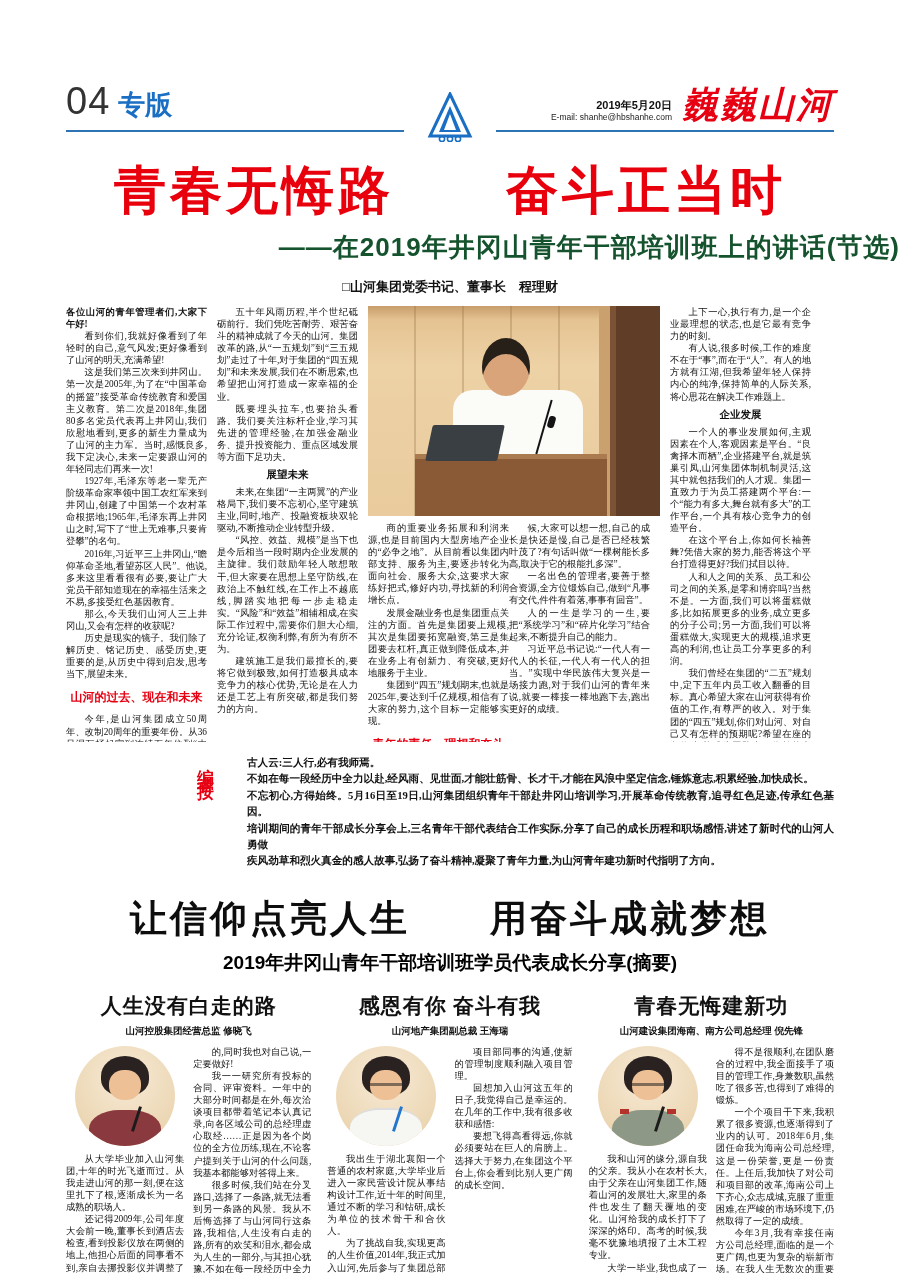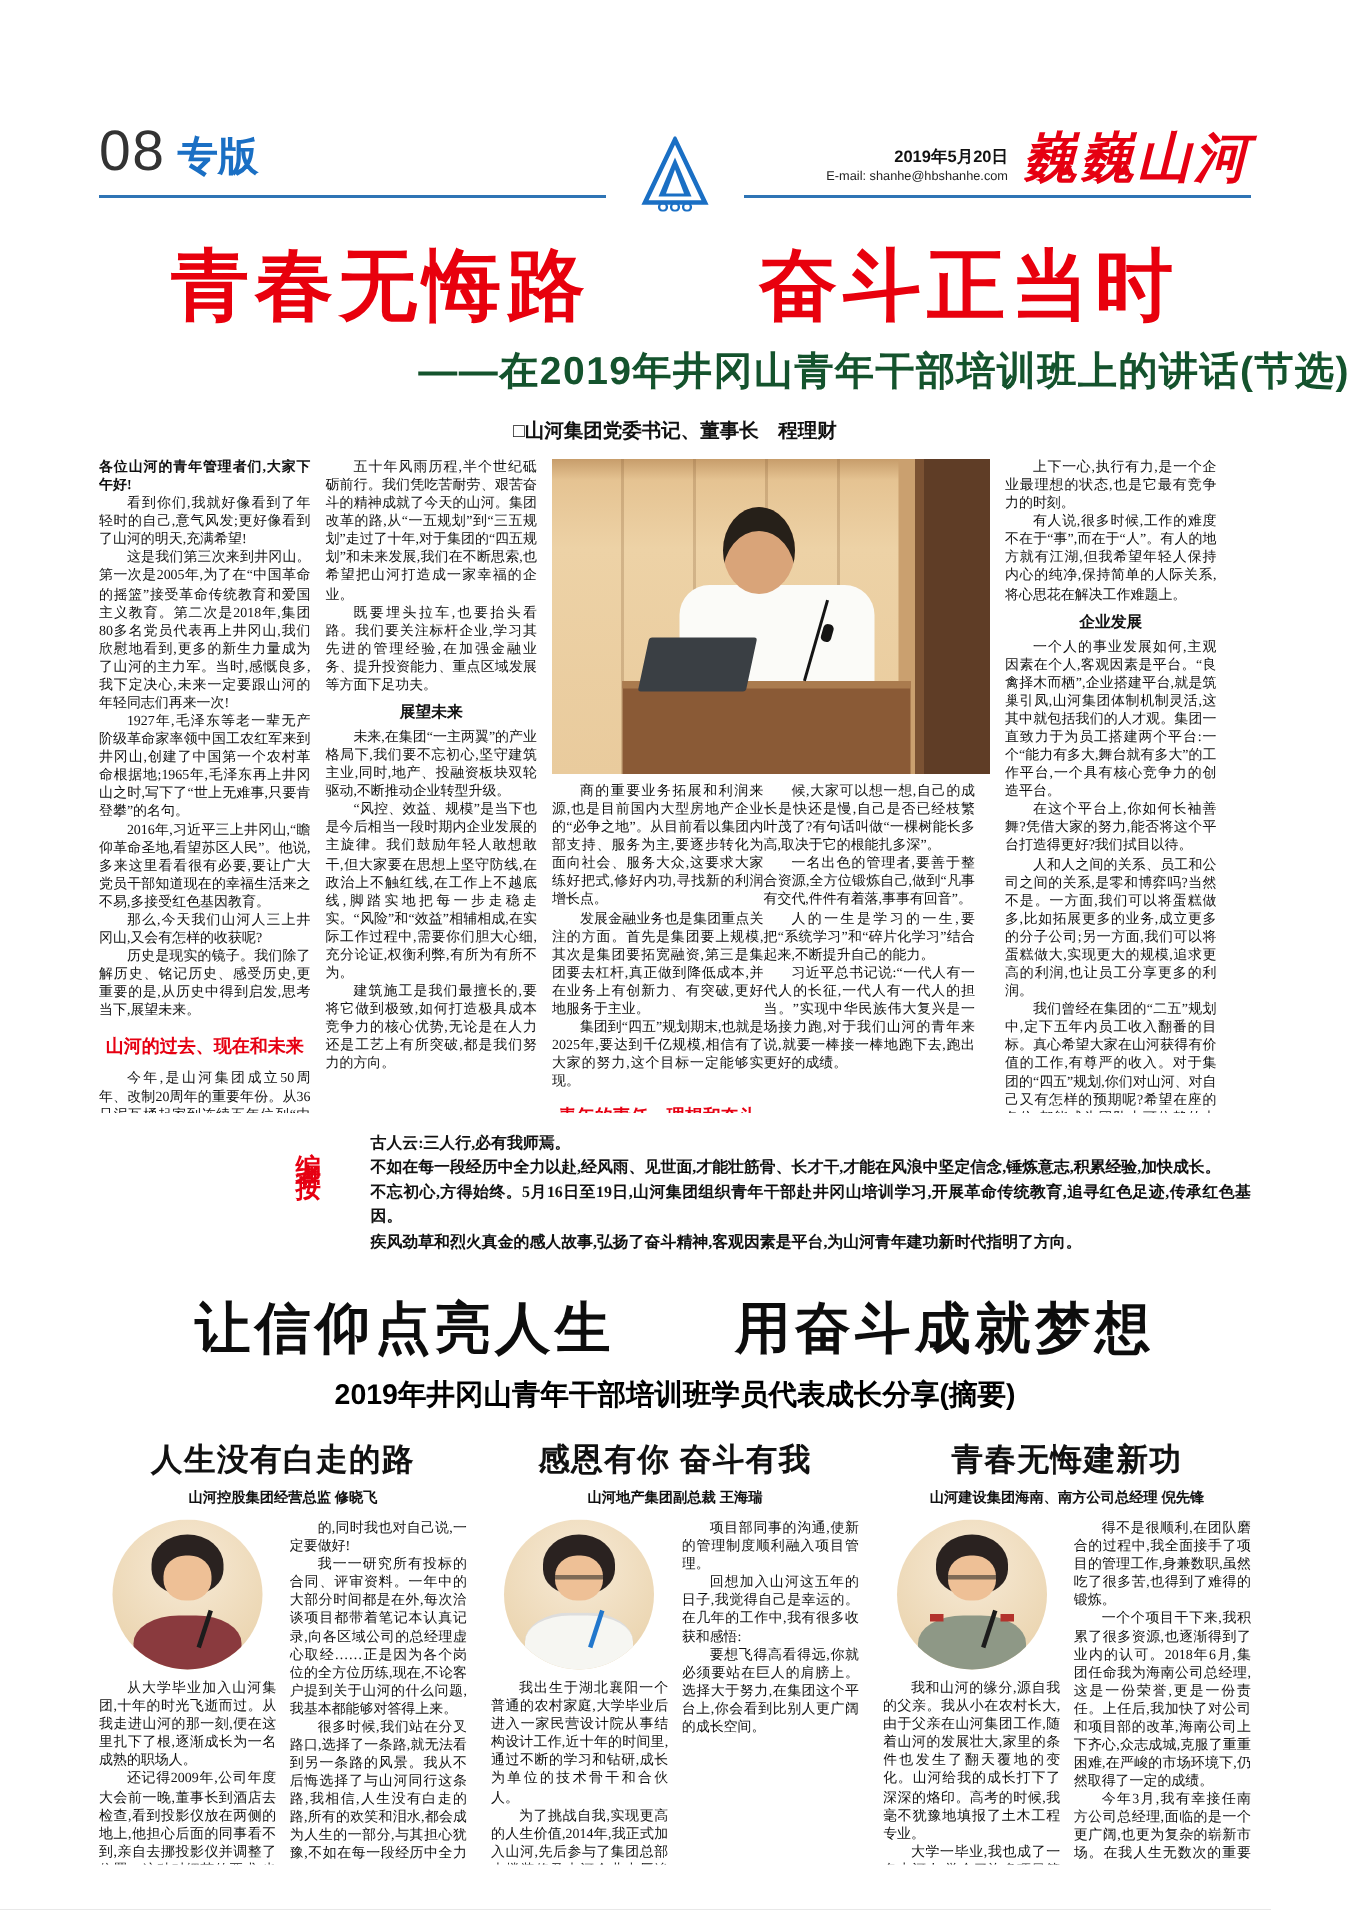--- a/index.html
+++ b/index.html
@@ -78,21 +78,21 @@
   .av-mic{position:absolute;bottom:14%;left:60%;width:3px;height:26px;background:#1c1c1c;transform:rotate(18deg);}
   .avatar-2 .av-mic{background:#2277cc;}
 </style>
 </head>
 <body>
 
 <div class="page">
 
   <div class="header">
     <div class="h-left">
-      <span class="pgnum">08</span>
+      <span class="pgnum">04</span>
       <span class="sectionlbl">专版</span>
     </div>
     <div class="h-logo">
       <svg width="50" height="50" viewBox="0 0 50 50">
         <polygon points="25,2 45,44 5,44" fill="none" stroke="#1a6fc4" stroke-width="3"></polygon>
         <polygon points="25,14 36,40 14,40" fill="#1a6fc4"></polygon>
         <polygon points="25,22 31,38 19,38" fill="#fff"></polygon>
         <circle cx="17" cy="47" r="2.6" fill="none" stroke="#1a6fc4" stroke-width="1.6"></circle>
         <circle cx="25" cy="47" r="2.6" fill="none" stroke="#1a6fc4" stroke-width="1.6"></circle>
         <circle cx="33" cy="47" r="2.6" fill="none" stroke="#1a6fc4" stroke-width="1.6"></circle>
@@ -169,21 +169,22 @@
       </div>
   </div>
 
   <div class="note">
     <div class="note-spacer"></div>
     <div class="note-label">编者按</div>
     <div class="note-body">
         <div class="note-line">古人云:三人行,必有我师焉。</div>
         <div class="note-line">不如在每一段经历中全力以赴,经风雨、见世面,才能壮筋骨、长才干,才能在风浪中坚定信念,锤炼意志,积累经验,加快成长。</div>
         <div class="note-line">不忘初心,方得始终。5月16日至19日,山河集团组织青年干部赴井冈山培训学习,开展革命传统教育,追寻红色足迹,传承红色基因。</div>
-        <div class="note-line">疾风劲草和烈火真金的感人故事,弘扬了奋斗精神,客观因素是平台,为山河青年建功新时代指明了方向。</div>
+        <div class="note-line">培训期间的青年干部成长分享会上,三名青年干部代表结合工作实际,分享了自己的成长历程和职场感悟,讲述了新时代的山河人勇做</div>
+        <div class="note-line">疾风劲草和烈火真金的感人故事,弘扬了奋斗精神,凝聚了青年力量,为山河青年建功新时代指明了方向。</div>
       </div>
   </div>
 
   <div class="a2-headline">让信仰点亮人生　　用奋斗成就梦想</div>
   <div class="a2-sub">2019年井冈山青年干部培训班学员代表成长分享(摘要)</div>
 
   <div class="sp-row">
     <div class="sp">
       <div class="sp-title">人生没有白走的路</div>
       <div class="sp-byline">山河控股集团经营总监 修晓飞</div>

